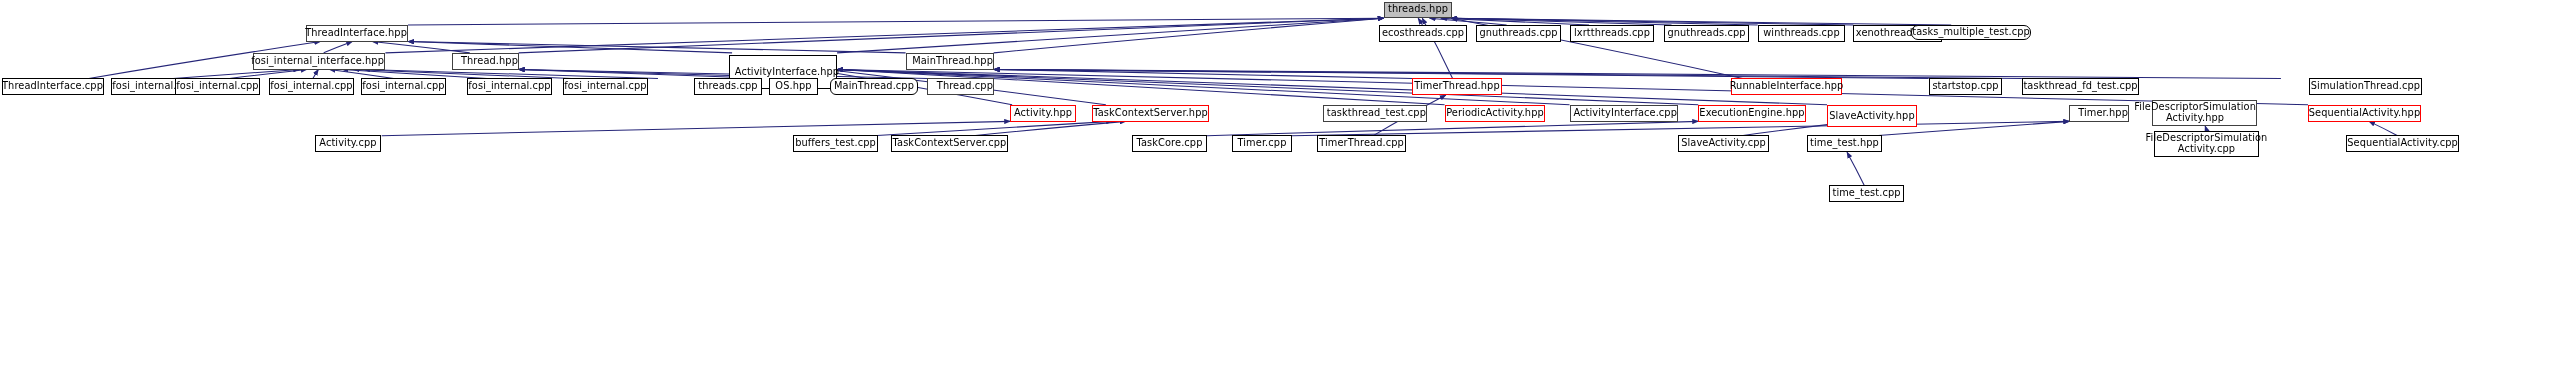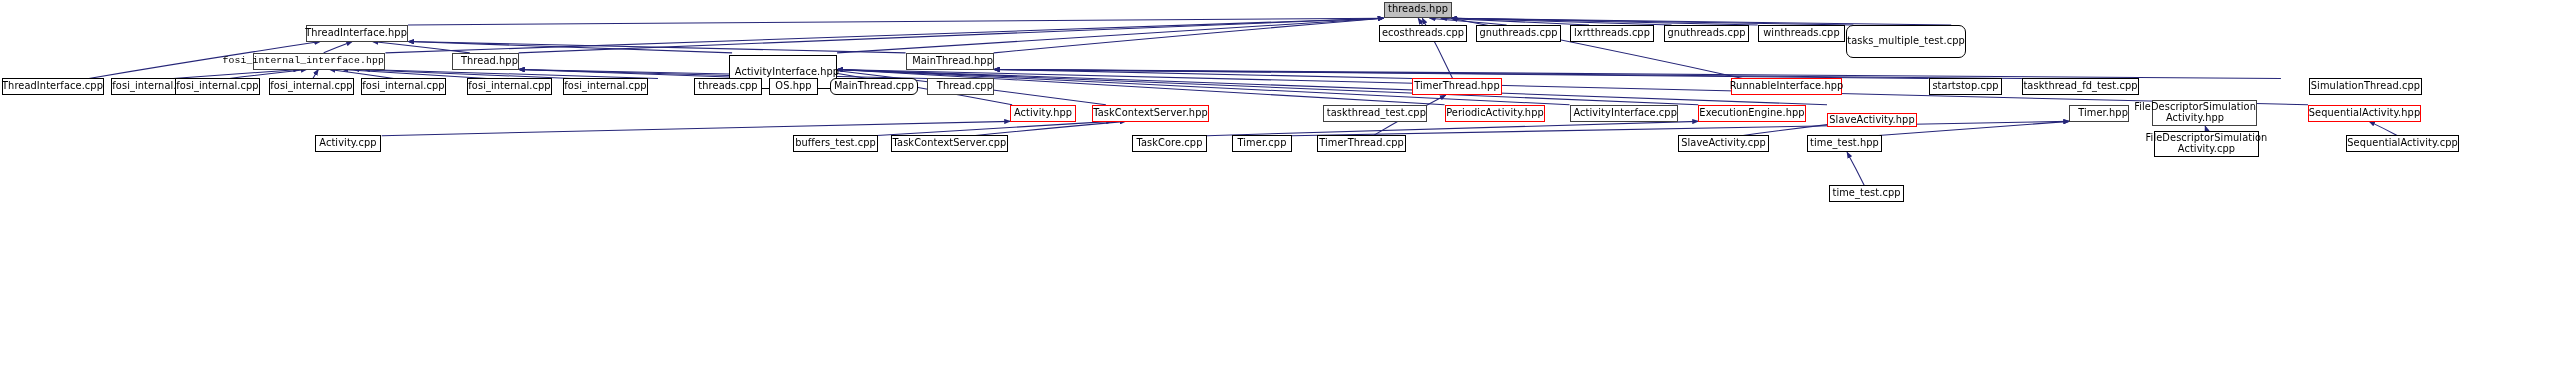--- a/index.html
+++ b/index.html
@@ -114,22 +114,22 @@
       <path d="M3185,180 Q3167.14,170.5 3147,161" fill="none" stroke="#252578" stroke-width="1.4" marker-end="url(#ah)"></path>
     </svg>
 <div class="node root" style="left: 1384px; top: 1.5px; width: 68px; height: 16.6px;"><span>threads.hpp</span></div>
     <div class="node dark" style="left: 306px; top: 25px; width: 102px; height: 16.6px;"><span>ThreadInterface.hpp</span></div>
     <div class="node " style="left: 1379px; top: 25px; width: 88px; height: 16.6px;"><span>ecosthreads.cpp</span></div>
     <div class="node " style="left: 1476px; top: 25px; width: 85px; height: 16.6px;"><span>gnuthreads.cpp</span></div>
     <div class="node " style="left: 1570px; top: 25px; width: 84px; height: 16.6px;"><span>lxrtthreads.cpp</span></div>
     <div class="node " style="left: 1664px; top: 25px; width: 85px; height: 16.6px;"><span>gnuthreads.cpp</span></div>
     <div class="node " style="left: 1758px; top: 25px; width: 87px; height: 16.6px;"><span>winthreads.cpp</span></div>
     <div class="node " style="left: 1853px; top: 25px; width: 89px; height: 16.6px;"><span>xenothreads.cpp</span></div>
-    <div class="node " style="left: 1846px; top: 25px; width: 120px; height: 33px; border-radius: 7px;"><span>tasks_multiple_test.cpp</span></div>
-    <div class="node dark" style="left: 253px; top: 53px; width: 132px; height: 16.6px; font-family: Liberation Mono, monospace;"><span>fosi_internal_interface.hpp</span></div>
+    <div class="node " style="left: 1911px; top: 25px; width: 120px; height: 15px; border-radius: 7px;"><span>tasks_multiple_test.cpp</span></div>
+    <div class="node dark" style="left: 253px; top: 53px; width: 132px; height: 16.6px;"><span>fosi_internal_interface.hpp</span></div>
     <div class="node dark" style="left: 452px; top: 53px; width: 67px; height: 16.6px;"><span>Thread.hpp</span></div>
     <div class="node " style="left: 729px; top: 55px; width: 108px; height: 34px; padding-left: 8px;"><span>ActivityInterface.hpp</span></div>
     <div class="node dark" style="left: 906px; top: 53px; width: 88px; height: 16.6px;"><span>MainThread.hpp</span></div>
     <div class="node " style="left: 1.5px; top: 78px; width: 102px; height: 16.6px;"><span>ThreadInterface.cpp</span></div>
     <div class="node " style="left: 111px; top: 78px; width: 85px; height: 16.6px;"><span>fosi_internal.cpp</span></div>
     <div class="node " style="left: 175px; top: 78px; width: 85px; height: 16.6px;"><span>fosi_internal.cpp</span></div>
     <div class="node " style="left: 269px; top: 78px; width: 85px; height: 16.6px;"><span>fosi_internal.cpp</span></div>
     <div class="node " style="left: 361px; top: 78px; width: 85px; height: 16.6px;"><span>fosi_internal.cpp</span></div>
     <div class="node " style="left: 467px; top: 78px; width: 85px; height: 16.6px;"><span>fosi_internal.cpp</span></div>
     <div class="node " style="left: 563px; top: 78px; width: 85px; height: 16.6px;"><span>fosi_internal.cpp</span></div>
@@ -141,21 +141,21 @@
     <div class="node red" style="left: 1731px; top: 78px; width: 111px; height: 16.6px;"><span>RunnableInterface.hpp</span></div>
     <div class="node " style="left: 1929px; top: 78px; width: 73px; height: 16.6px;"><span>startstop.cpp</span></div>
     <div class="node " style="left: 2022px; top: 78px; width: 117px; height: 16.6px;"><span>taskthread_fd_test.cpp</span></div>
     <div class="node " style="left: 2281px; top: 78px; width: 113px; height: 16.6px; margin-left: 28px;"><span>SimulationThread.cpp</span></div>
     <div class="node red" style="left: 1010px; top: 105px; width: 66px; height: 16.6px;"><span>Activity.hpp</span></div>
     <div class="node red" style="left: 1092px; top: 105px; width: 117px; height: 16.6px;"><span>TaskContextServer.hpp</span></div>
     <div class="node dark" style="left: 1323px; top: 105px; width: 104px; height: 16.6px;"><span>taskthread_test.cpp</span></div>
     <div class="node red" style="left: 1445px; top: 105px; width: 100px; height: 16.6px;"><span>PeriodicActivity.hpp</span></div>
     <div class="node dark" style="left: 1570px; top: 105px; width: 108px; height: 16.6px;"><span>ActivityInterface.cpp</span></div>
     <div class="node red" style="left: 1698px; top: 105px; width: 108px; height: 16.6px;"><span>ExecutionEngine.hpp</span></div>
-    <div class="node red" style="left: 1827px; top: 113px; width: 90px; height: 14px; align-items: center;"><span>SlaveActivity.hpp</span></div>
+    <div class="node red" style="left: 1827px; top: 105px; width: 90px; height: 22px; align-items: center;"><span>SlaveActivity.hpp</span></div>
     <div class="node dark" style="left: 2069px; top: 105px; width: 60px; height: 16.6px;"><span>Timer.hpp</span></div>
     <div class="node dark" style="left: 2152px; top: 100px; width: 105px; height: 25.6px;"><span>FileDescriptorSimulation
 Activity.hpp</span></div>
     <div class="node red" style="left: 2308px; top: 105px; width: 113px; height: 16.6px;"><span>SequentialActivity.hpp</span></div>
     <div class="node " style="left: 315px; top: 135px; width: 66px; height: 16.6px;"><span>Activity.cpp</span></div>
     <div class="node " style="left: 793px; top: 135px; width: 85px; height: 16.6px;"><span>buffers_test.cpp</span></div>
     <div class="node " style="left: 891px; top: 135px; width: 117px; height: 16.6px;"><span>TaskContextServer.cpp</span></div>
     <div class="node " style="left: 1132px; top: 135px; width: 75px; height: 16.6px;"><span>TaskCore.cpp</span></div>
     <div class="node " style="left: 1232px; top: 135px; width: 60px; height: 16.6px;"><span>Timer.cpp</span></div>
     <div class="node " style="left: 1317px; top: 135px; width: 89px; height: 16.6px;"><span>TimerThread.cpp</span></div>

